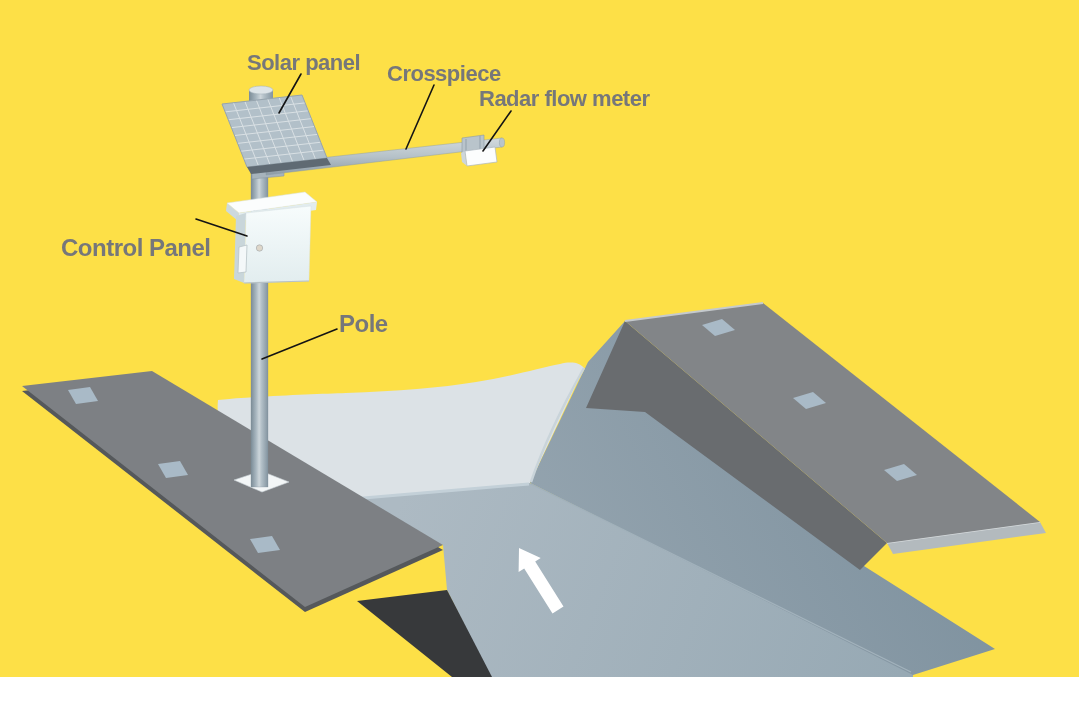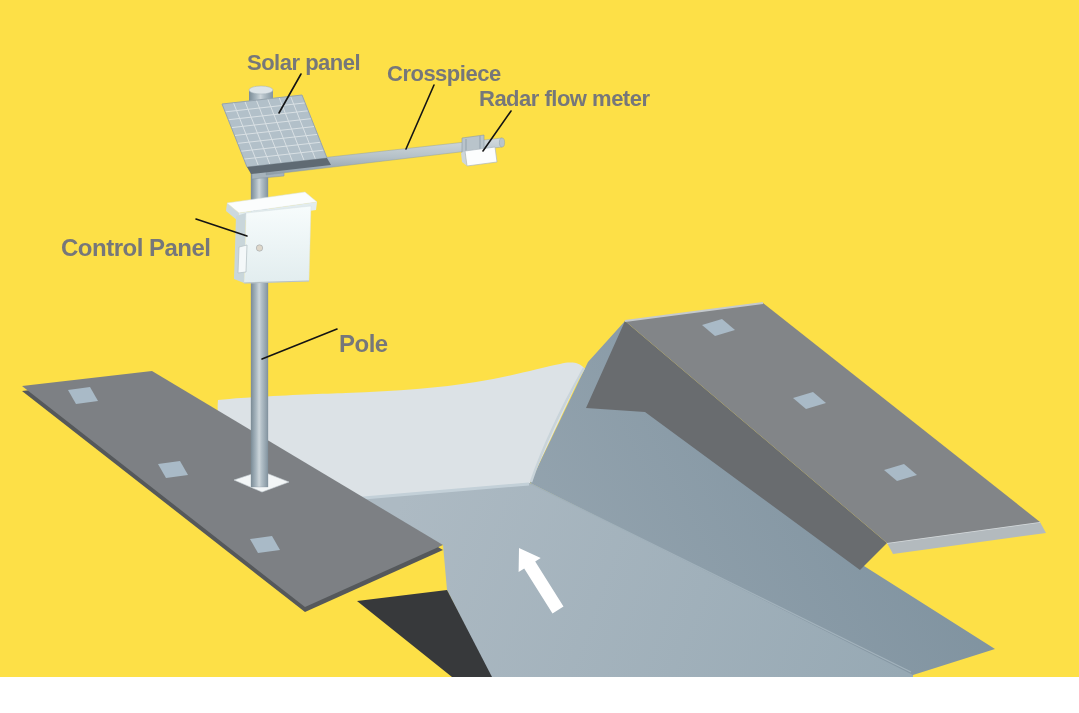--- a/index.html
+++ b/index.html
@@ -114,15 +114,15 @@
   <line x1="434" y1="85" x2="406" y2="149" stroke-width="1.6" stroke-linecap="round" stroke="#141414"></line>
   <line x1="511" y1="111" x2="483" y2="151" stroke-width="1.6" stroke-linecap="round" stroke="#141414"></line>
   <line x1="196" y1="219" x2="247" y2="236" stroke-width="1.6" stroke-linecap="round" stroke="#141414"></line>
   <line x1="337" y1="329" x2="262" y2="359" stroke-width="1.6" stroke-linecap="round" stroke="#141414"></line>
 </svg>
 
 <div class="lbl s22" style="left:247px;top:50px;">Solar panel</div>
 <div class="lbl s22" style="left:387px;top:61px;">Crosspiece</div>
 <div class="lbl s22" style="left:479px;top:86px;">Radar flow meter</div>
 <div class="lbl s24" style="left:61px;top:193px;margin-top:41px;">Control Panel</div>
-<div class="lbl s24" style="left:339px;top:310px;margin-top:20px;">Pole</div>
+<div class="lbl s24" style="left:339px;top:310px;">Pole</div>
 
 </div>
 
 </body></html>

